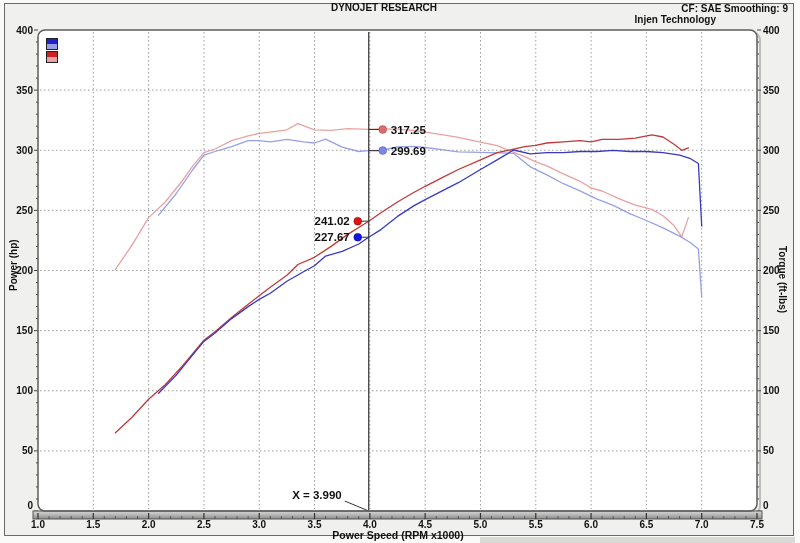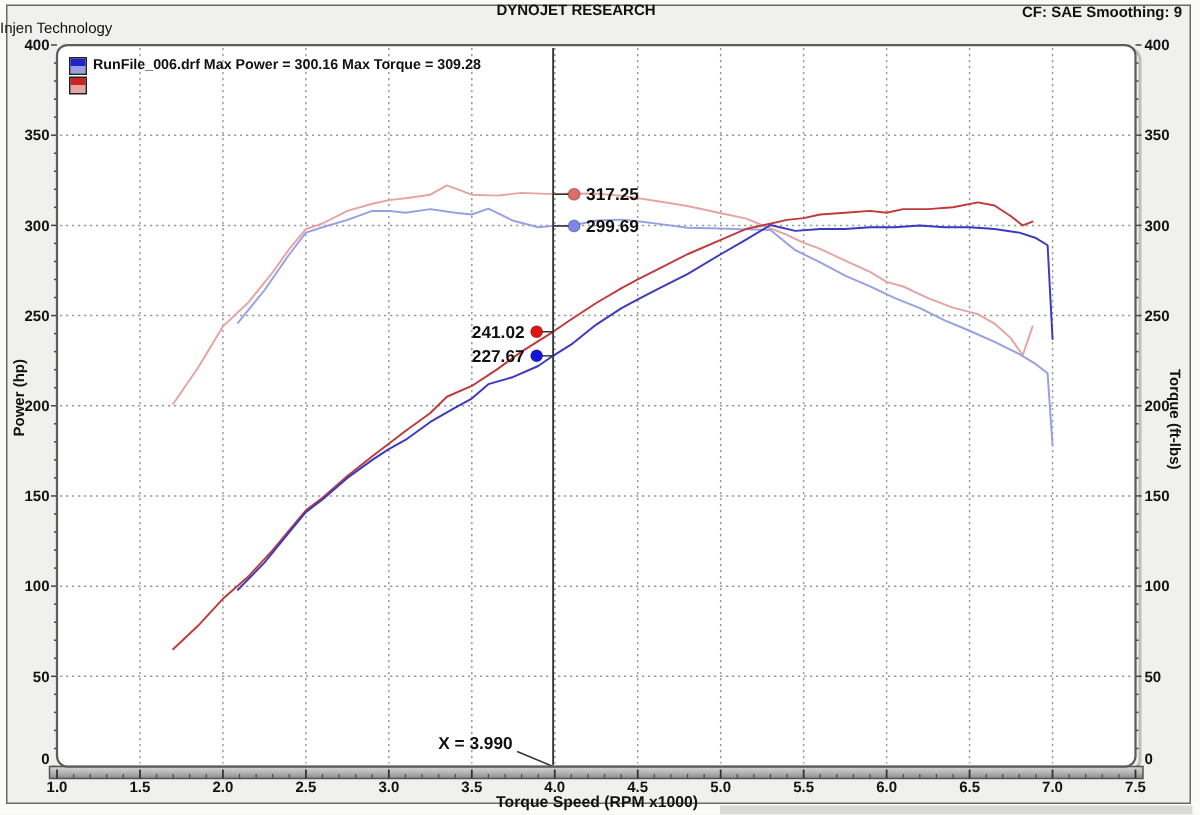--- a/index.html
+++ b/index.html
@@ -12,22 +12,22 @@
     background:#f0f0ee;border:1px solid #6a6a6a;box-sizing:border-box;
   }
   .bottom-strip{
     position:absolute;left:480px;top:537px;width:315px;height:6px;background:#d9d9d6;
   }
   .hdr-title{
     position:absolute;left:0;top:2px;width:768px;text-align:center;
     font-size:10px;font-weight:bold;color:#111;
   }
   .hdr-subtitle{
-    position:absolute;left:0;top:14px;width:716px;text-align:left;
-    font-size:10px;font-weight:normal;color:#111;
+    position:absolute;left:0;top:14px;width:716px;text-align:right;
+    font-size:10px;font-weight:bold;color:#111;
   }
   .hdr-correction{
     position:absolute;right:12px;top:3px;font-size:10px;font-weight:bold;color:#111;
   }
   #chart-svg{position:absolute;left:0;top:0;}
   #chart-svg text{font-family:"Liberation Sans",sans-serif;font-weight:bold;fill:#111;}
   #chart-svg text.tick{font-size:10px;}
   #chart-svg text.marker-label{font-size:11.5px;}
   .legend-box{
     position:absolute;left:46px;top:37px;
@@ -307,22 +307,21 @@
       <text x="349.74" y="241.22682500000002" text-anchor="end" class="marker-label">227.67</text>
     </g>
     <line x1="344.74" y1="501" x2="368.74" y2="511" stroke="#333" stroke-width="1"></line>
     <text x="341.74" y="499" text-anchor="end" class="marker-label">X = 3.990</text>
     <rect x="38" y="30" width="719" height="481" rx="7" fill="none" stroke="#5d5d5d" stroke-width="1.5"></rect>
   </svg>
 
 <div class="legend-box">
   <div class="legend-row">
     <span class="legend-swatch" id="swatch-0" style="background: linear-gradient(rgb(34, 34, 204) 0%, rgb(34, 34, 204) 50%, rgb(151, 160, 228) 50%, rgb(151, 160, 228) 100%);"></span>
-    <span class="legend-label">RunFile_006.drf Max Power = 300.16 Max Torque = 309.28</span>
   </div>
   <div class="legend-row">
     <span class="legend-swatch" id="swatch-1" style="background: linear-gradient(rgb(204, 34, 34) 0%, rgb(204, 34, 34) 50%, rgb(233, 162, 162) 50%, rgb(233, 162, 162) 100%);"></span>
   </div>
 </div>
 
 <div class="ylabel-left">Power (hp)</div>
 <div class="ylabel-right">Torque (ft-lbs)</div>
-<div class="xlabel">Torque Speed (RPM x1000)</div>
+<div class="xlabel">Power Speed (RPM x1000)</div>
 
 </body></html>

